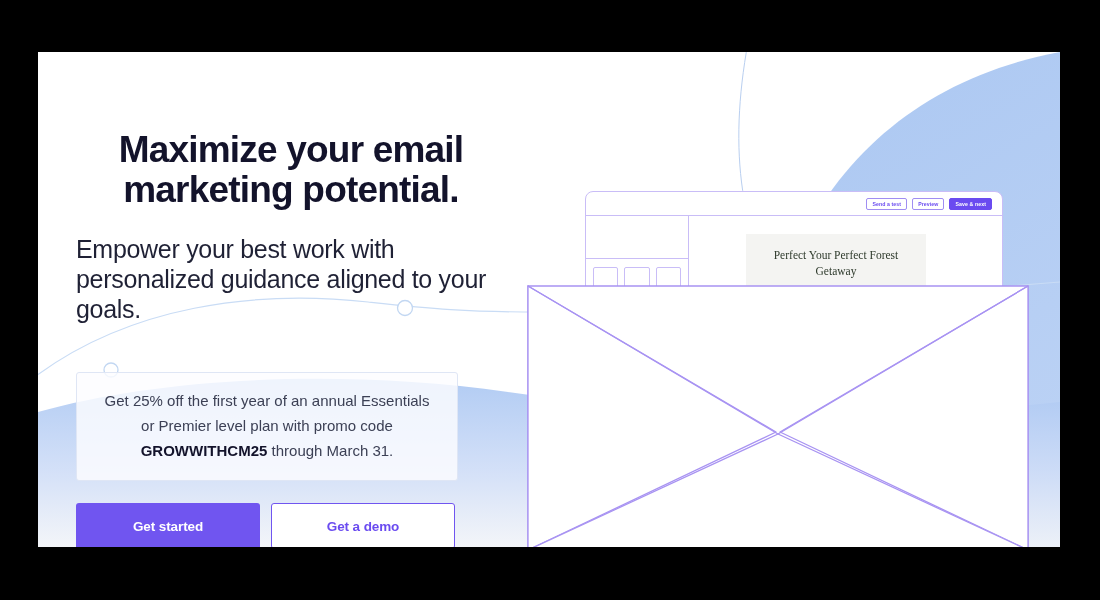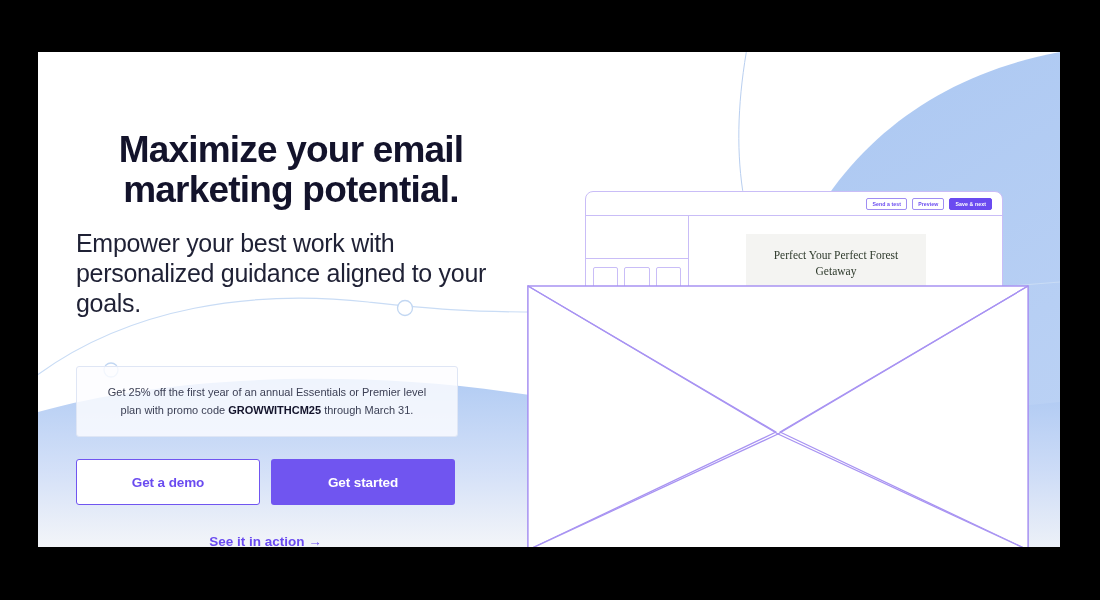--- a/index.html
+++ b/index.html
@@ -51,40 +51,40 @@
   #headline {
     font-size: 37px;
     line-height: 1.07;
     font-weight: 700;
     letter-spacing: -0.8px;
     color: #13132b;
     text-align: center;
   }
 
   #subhead {
-    margin-top: 19px;
+    margin-top: 25px;
     font-size: 25px;
     line-height: 1.20;
     font-weight: 400;
     letter-spacing: -0.3px;
     color: #1f2135;
   }
 
   #promo-banner {
     margin-top: 48px;
     width: 382px;
     border: 1px solid #dfe6f5;
     border-radius: 3px;
     background: rgba(252,253,255,0.82);
     padding: 16px 26px 17px;
     text-align: center;
   }
 
   #promo-text {
-    font-size: 11px;
+    font-size: 15px;
     line-height: 1.65;
     color: #3c4055;
   }
   #promo-text b { font-weight: 700; color: #13132b; }
 
   #cta-row {
     margin-top: 22px;
     display: flex;
     gap: 11px;
   }
@@ -290,22 +290,22 @@
 
       <p id="subhead">Empower your best work with personalized guidance aligned to your goals.</p>
 
       <div id="promo-banner">
         <p id="promo-text">
           <span>Get 25% off the first year of an annual Essentials or Premier level plan with promo code </span><b>GROWWITHCM25</b><span> through March 31.</span>
         </p>
       </div>
 
       <div id="cta-row">
+        <button class="cta cta-primary">Get started</button>
         <button class="cta cta-secondary">Get a demo</button>
-        <button class="cta cta-primary">Get started</button>
       </div>
 
       <div id="tertiary-link-wrap">
         <a id="tertiary-link">See it in action →</a>
       </div>
     </div>
 
     <div id="editor">
 
       <div id="editor-topbar">

